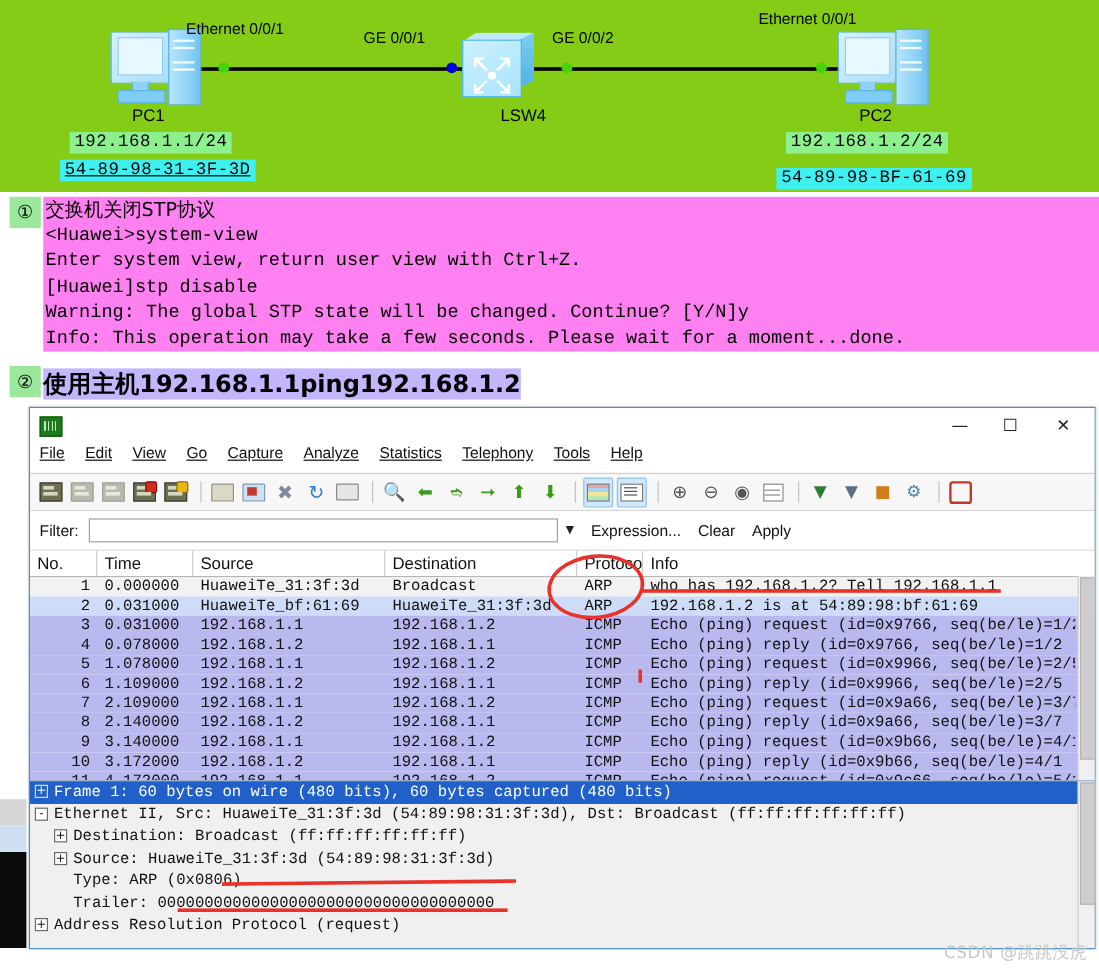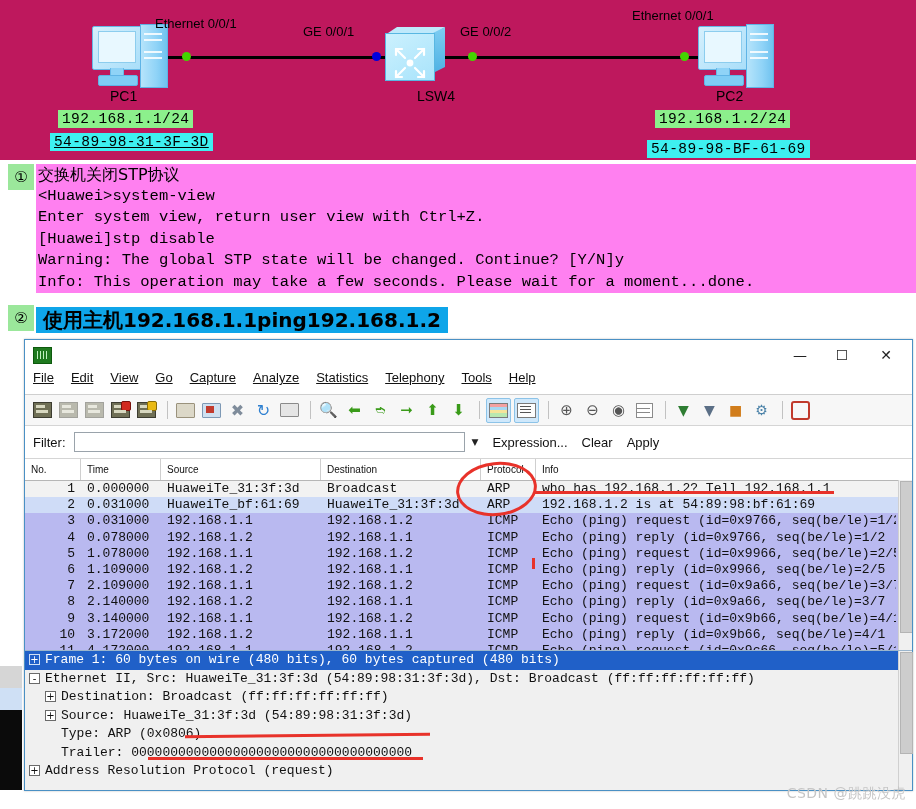--- a/index.html
+++ b/index.html
@@ -3,21 +3,21 @@
 <meta charset="utf-8">
 <style>
   html,body{margin:0;padding:0;}
   body{
     width:916px;height:809px;overflow:hidden;position:relative;
     background:#ffffff;
     font-family:"Liberation Sans", sans-serif;
   }
 
   
-  #topology{position:absolute;left:0;top:0;width:916px;height:160px;background:#be185d;}
+  #topology{position:absolute;left:0;top:0;width:916px;height:160px;background:#84cc16;}
   .topo-label{position:absolute;font-family:"Liberation Sans",sans-serif;font-size:13px;color:#000;white-space:nowrap;}
   .node-name{position:absolute;font-family:"Liberation Sans",sans-serif;font-size:14px;color:#000;white-space:nowrap;}
   .ip-badge{position:absolute;background:#8cf08c;color:#000;font-family:"Liberation Mono","DejaVu Sans Mono",monospace;font-size:14.5px;letter-spacing:.4px;padding:1px 4px;white-space:nowrap;}
   .mac-badge{position:absolute;background:#3ef0f0;color:#000;font-family:"Liberation Mono","DejaVu Sans Mono",monospace;font-size:14.5px;letter-spacing:.4px;padding:1px 4px;white-space:nowrap;}
   .wire{position:absolute;height:3px;background:#000;}
   .dot{position:absolute;width:9px;height:9px;border-radius:50%;}
   .dot.green{background:#44d400;}
   .dot.blue{background:#0000dd;}
 
   
@@ -35,21 +35,21 @@
   .sw .side{position:absolute;left:48px;top:0px;width:12px;height:46px;background:linear-gradient(180deg,#7ecdf2 0%,#4fb2e4 100%);
             clip-path:polygon(0 6px,100% 0,100% 40px,0 100%);}
   .sw .top{position:absolute;left:0;top:0px;width:60px;height:8px;background:#bfe9fb;clip-path:polygon(0 8px,12px 0,100% 0,48px 8px);}
   .sw .arrows{position:absolute;left:6px;top:11px;width:36px;height:36px;}
   .sw .arrows svg{display:block;}
 
   
   #console-block{position:absolute;left:36px;top:164px;width:880px;background:#ff80f0;}
   .console-line{font-family:"Liberation Mono","DejaVu Sans Mono",monospace;font-size:15.5px;line-height:21.5px;color:#000;white-space:pre;padding-left:2px;}
   .console-line.cjk{font-family:"DejaVu Sans","Liberation Sans",sans-serif;font-size:16px;}
-  #step2-block{position:absolute;left:36px;top:307px;background:#0ea5e9;padding:0 7px;}
+  #step2-block{position:absolute;left:36px;top:307px;background:#c4b5fd;padding:0 0;}
   #step2-block .t{font-family:"DejaVu Sans","Liberation Sans",sans-serif;font-size:20px;font-weight:bold;color:#000;white-space:nowrap;line-height:26px;}
   .circle-num{position:absolute;width:26px;height:26px;background:#9be79b;display:flex;align-items:center;justify-content:center;
               font-family:"DejaVu Sans",sans-serif;font-size:15px;color:#000;}
 
   
   #wireshark{position:absolute;left:24px;top:339px;width:889px;height:452px;background:#ffffff;border:1px solid #4a90c4;box-sizing:border-box;box-shadow:0 0 2px rgba(0,0,0,.25);}
   #titlebar{height:30px;background:#ffffff;display:flex;align-items:center;border-bottom:none;position:relative;}
   .ws-icon{width:17px;height:15px;margin-left:8px;background:#1f7a1f;border:1px solid #0d5a0d;position:relative;flex:none;}
   .ws-icon:after{content:"";position:absolute;left:2px;top:3px;width:12px;height:8px;
      background:
@@ -94,21 +94,21 @@
   .ic-ring{width:15px;height:15px;border:2px solid #c0392b;border-radius:3px;}
 
   #filterbar{height:32px;display:flex;align-items:center;padding-left:8px;background:#ffffff;border-bottom:1px solid #d5d5d5;}
   #filter-label{font-size:13px;color:#111;margin-right:8px;}
   #filter-input{width:391px;height:20px;border:1px solid #9aa3ab;background:#fff;font-size:12px;padding:0 3px;box-sizing:border-box;outline:none;font-family:"Liberation Sans",sans-serif;}
   #filter-caret{margin-left:7px;font-size:9px;color:#222;font-family:"DejaVu Sans",sans-serif;}
   .fbtn{font-size:13px;color:#111;margin-left:14px;}
 
   
   #packet-list{position:relative;background:#fff;}
-  #col-header{display:flex;height:21px;background:#ffffff;border-bottom:1px solid #b6b6b6;font-size:10px;color:#111;align-items:center;}
+  #col-header{display:flex;height:21px;background:#ffffff;border-bottom:1px solid #b6b6b6;font-size:14px;color:#111;align-items:center;}
   .colh{height:21px;line-height:21px;border-right:1px solid #cfcfcf;padding-left:6px;box-sizing:border-box;overflow:hidden;white-space:nowrap;}
   .prow{display:flex;height:16.2px;line-height:16.2px;font-family:"Liberation Mono","DejaVu Sans Mono",monospace;font-size:13px;color:#111;white-space:nowrap;}
   .pcell{box-sizing:border-box;overflow:hidden;white-space:nowrap;}
   .c-no{text-align:right;padding-right:6px;}
   .c-other{padding-left:6px;}
   .row-arp1{background:#f2f2f2;}
   .row-arp2{background:#cfdcf7;}
   .row-icmp{background:#b9b9f0;}
 
   

